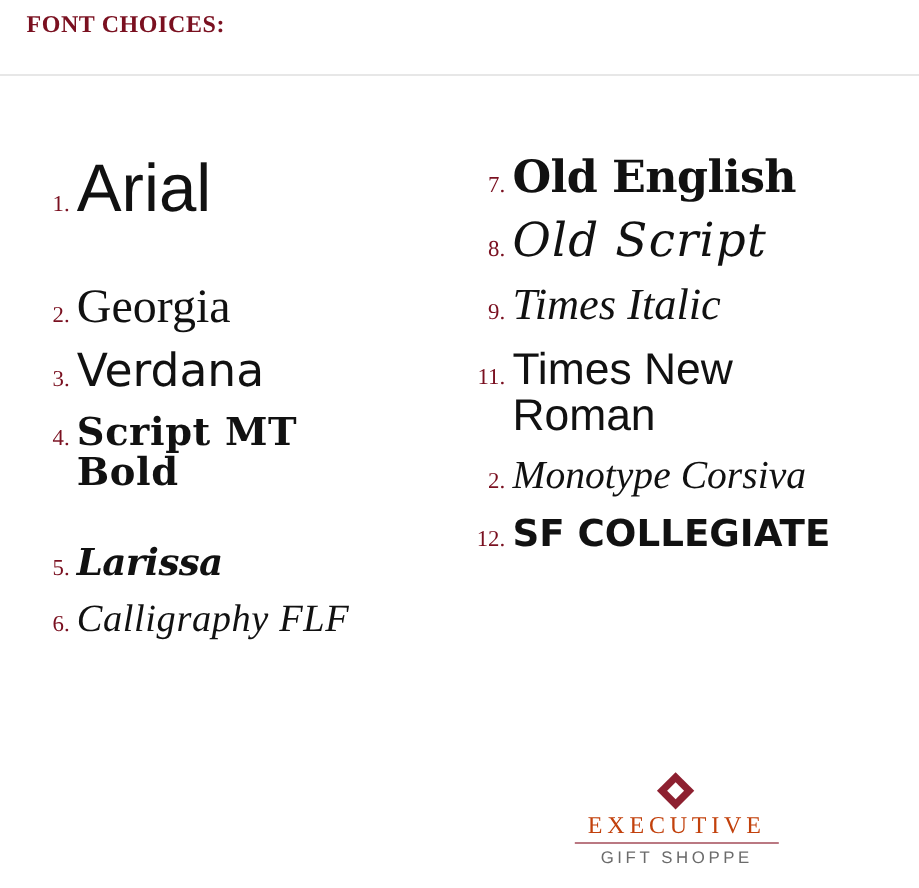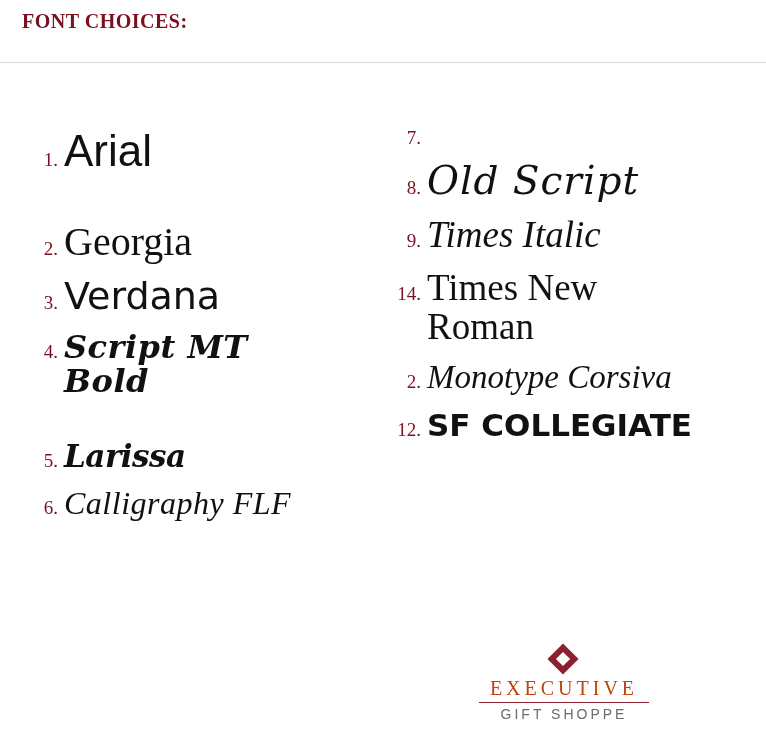--- a/index.html
+++ b/index.html
@@ -81,30 +81,30 @@
     padding-right: 6px;
     box-sizing: border-box;
   }
 
   .sample {
     color: #111111;
     line-height: 1.05;
   }
 
   
-  .s-arial     { font-family: "Liberation Sans", sans-serif; font-size: 44px; }
+  .s-arial     { font-family: "Liberation Sans", sans-serif; font-size: 56px; }
   .s-georgia   { font-family: "Liberation Serif", serif; font-size: 40px; margin-top: 33px; }
   .s-verdana   { font-family: "DejaVu Sans", sans-serif; font-size: 38px; }
-  .s-scriptmt  { font-family: "DejaVu Serif", serif; font-style: italic; font-weight: bold; font-size: 32px; letter-spacing: 0.5px; }
+  .s-scriptmt  { font-family: "DejaVu Serif", serif; font-weight: bold; font-size: 32px; letter-spacing: 0.5px; }
   .s-larissa   { font-family: "DejaVu Serif", serif; font-style: italic; font-weight: bold; font-size: 31px; letter-spacing: -0.5px; margin-top: 28px; }
   .s-callig    { font-family: "Liberation Serif", serif; font-style: italic; font-size: 32px; letter-spacing: 0.5px; }
   .s-oldeng    { font-family: "DejaVu Serif", serif; font-weight: bold; font-size: 37px; letter-spacing: -0.5px; }
   .s-oldscript { font-family: "DejaVu Serif", serif; font-style: italic; font-size: 39px; letter-spacing: 1px; }
   .s-timesital { font-family: "Liberation Serif", serif; font-style: italic; font-size: 37px; }
-  .s-timesnew  { font-family: Liberation Serif, serif; font-size: 37px; }
+  .s-timesnew  { font-family: Liberation Sans, sans-serif; font-size: 37px; }
   .s-corsiva   { font-family: "Liberation Serif", serif; font-style: italic; font-size: 33px; }
   .s-collegiate{ font-family: "DejaVu Sans", sans-serif; font-weight: bold; font-size: 31px; letter-spacing: 0px; }
 
   .row-4 .sample, .row-10 .sample { max-width: 230px; }
 
   
   .logo {
     position: absolute;
     right: 26px;
     bottom: 18px;
@@ -192,34 +192,35 @@
         <span class="num">6.</span>
         <span class="sample s-callig">Calligraphy FLF</span>
       </div>
 
     </div>
 
     <div class="col col-right">
 
       <div class="font-row row-7">
         <span class="num">7.</span>
+        <span class="sample s-oldeng">Old English</span>
       </div>
 
       <div class="font-row row-8">
         <span class="num">8.</span>
         <span class="sample s-oldscript">Old Script</span>
       </div>
 
       <div class="font-row row-9">
         <span class="num">9.</span>
         <span class="sample s-timesital">Times Italic</span>
       </div>
 
       <div class="font-row row-10">
-        <span class="num">14.</span>
+        <span class="num">11.</span>
         <span class="sample s-timesnew">Times New Roman</span>
       </div>
 
       <div class="font-row row-11">
         <span class="num">2.</span>
         <span class="sample s-corsiva">Monotype Corsiva</span>
       </div>
 
       <div class="font-row row-12">
         <span class="num">12.</span>

